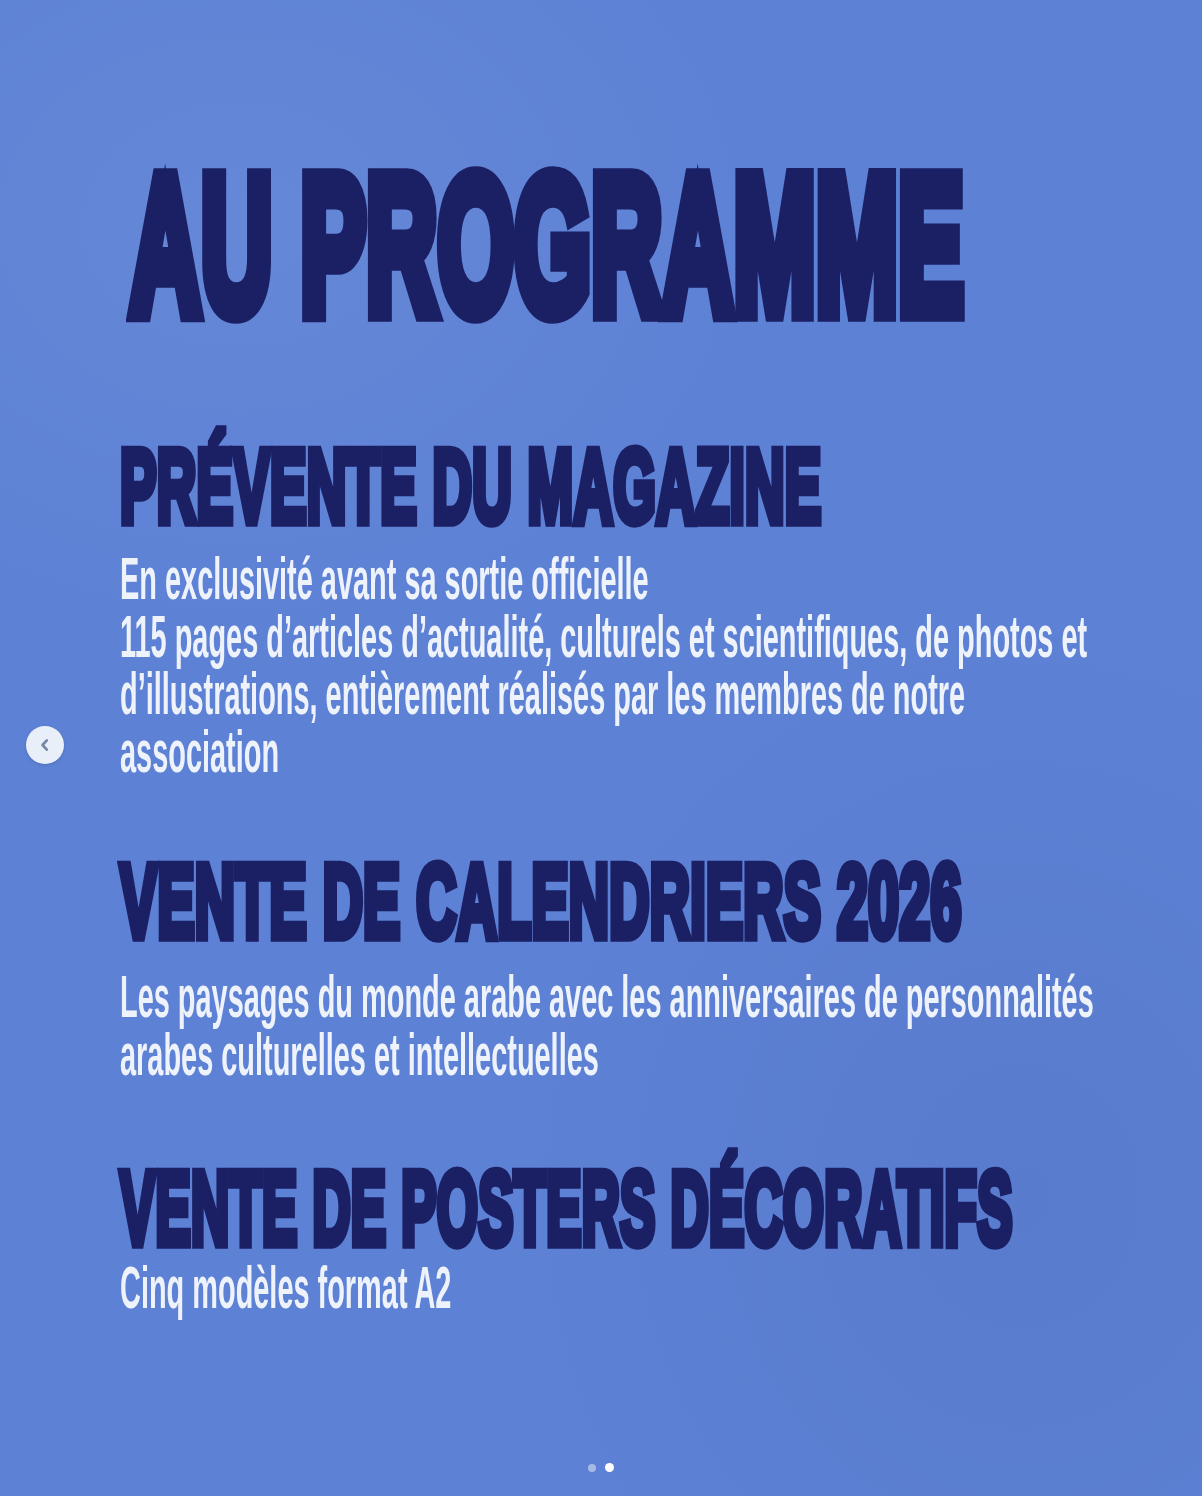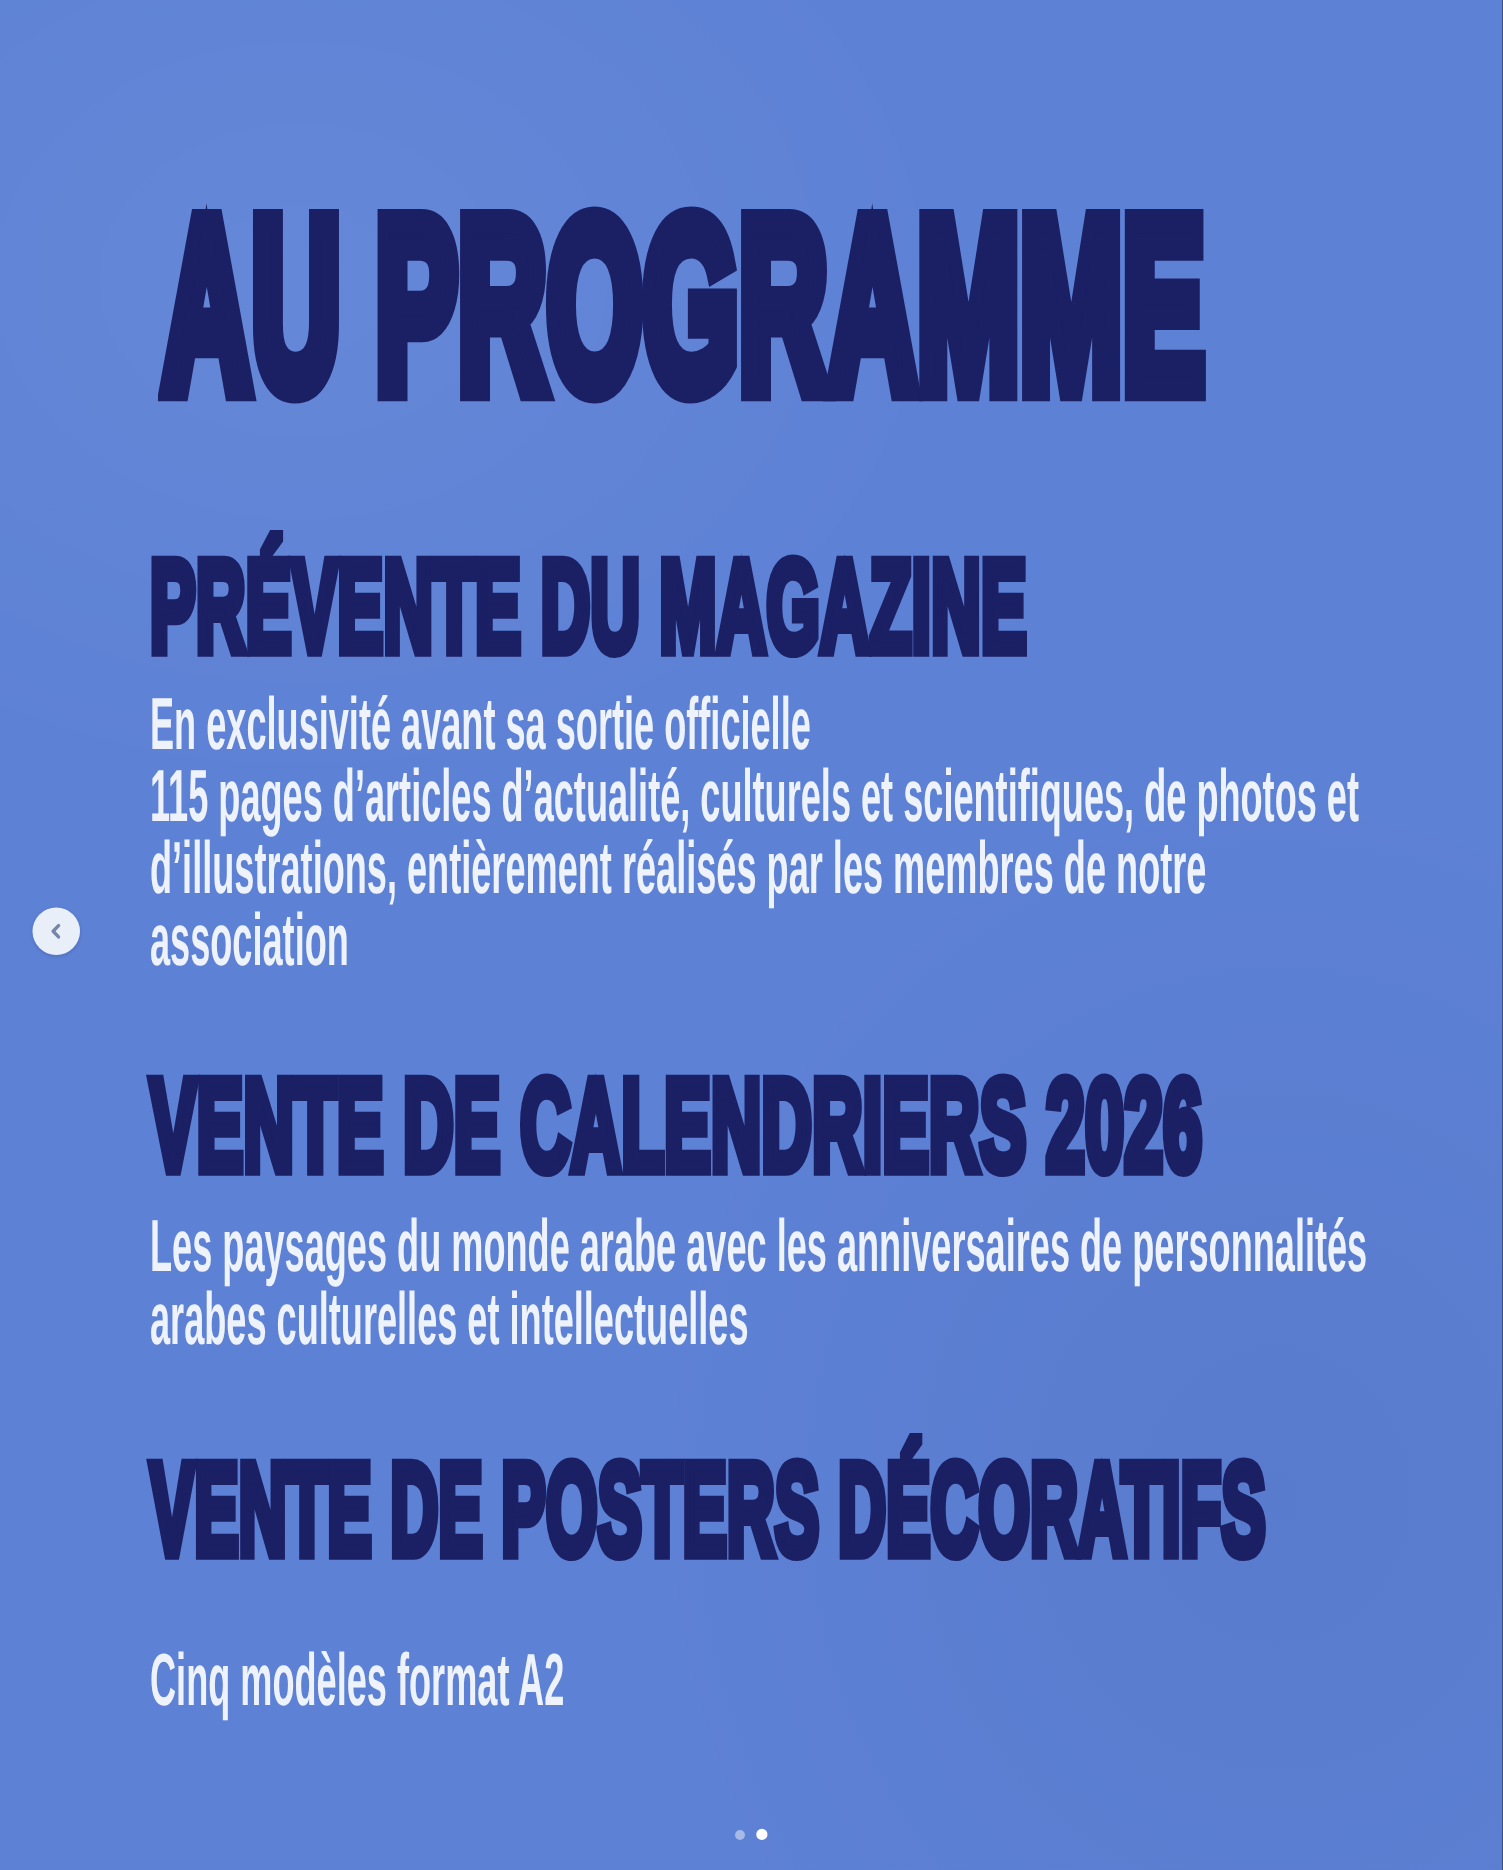--- a/index.html
+++ b/index.html
@@ -43,21 +43,21 @@
     line-height:57.5px;
   }
   .para .bl{
     display:block;
     white-space:nowrap;
     transform:scaleX(0.49);
     transform-origin:0 50%;
   }
   .p-magazine {top:551px;}
   .p-calendar {top:969px;}
-  .p-posters  {top:1316px;}
+  .p-posters  {top:1260px;}
 
   
   .nav-prev{
     position:absolute;
     left:26px;top:726px;
     width:38px;height:38px;
     border-radius:50%;
     border:none;
     background:rgba(244,247,252,0.93);
     box-shadow:0 1px 3px rgba(20,30,70,0.18);

